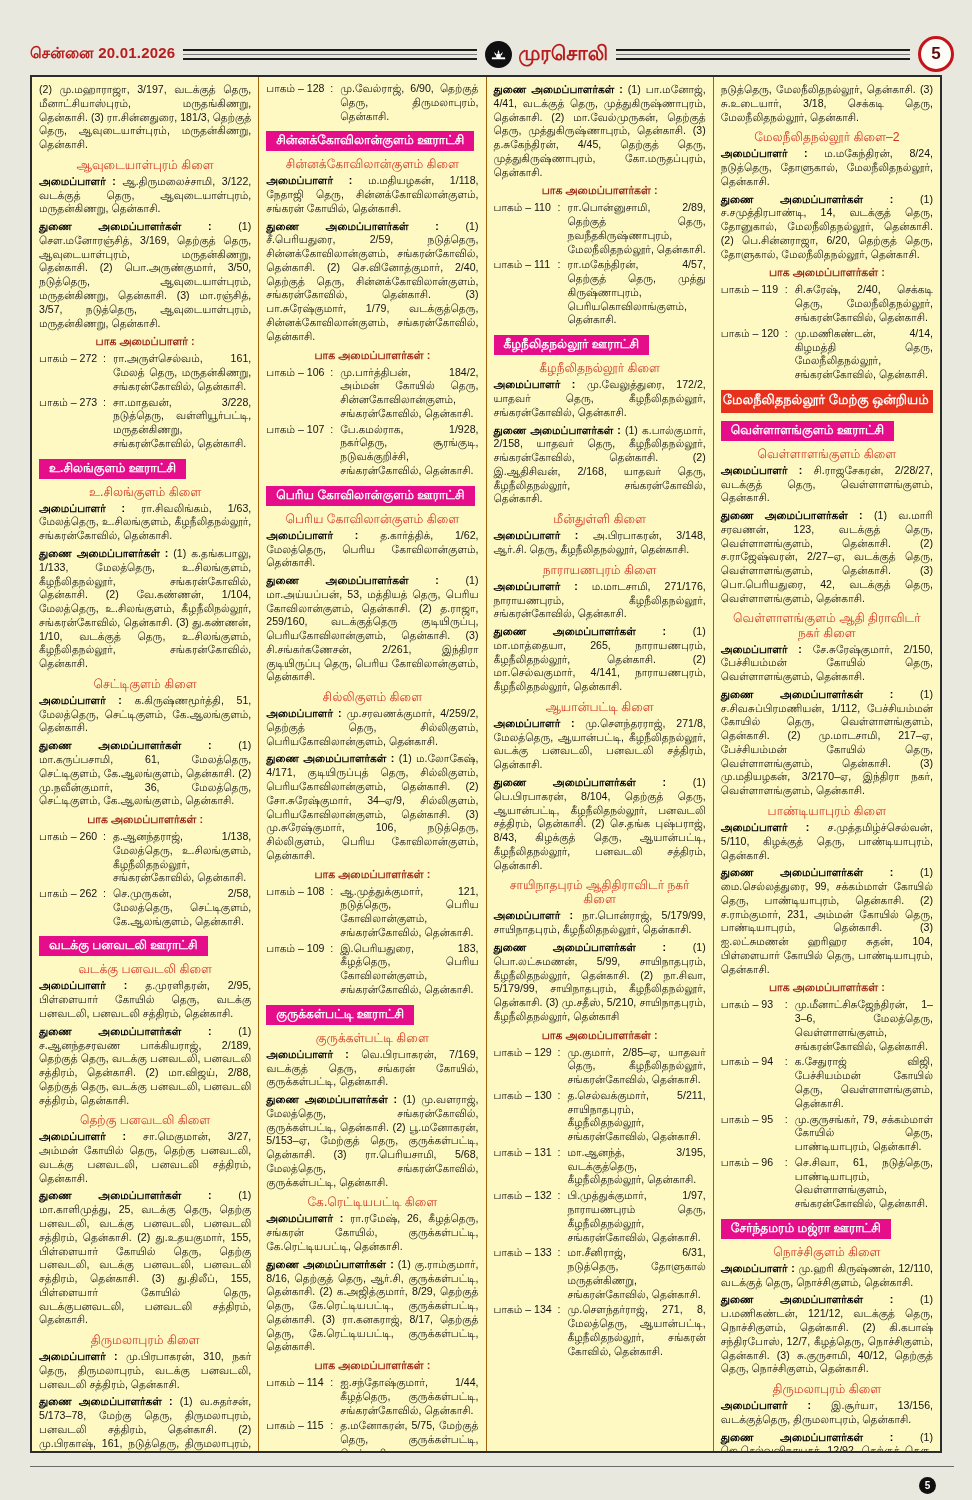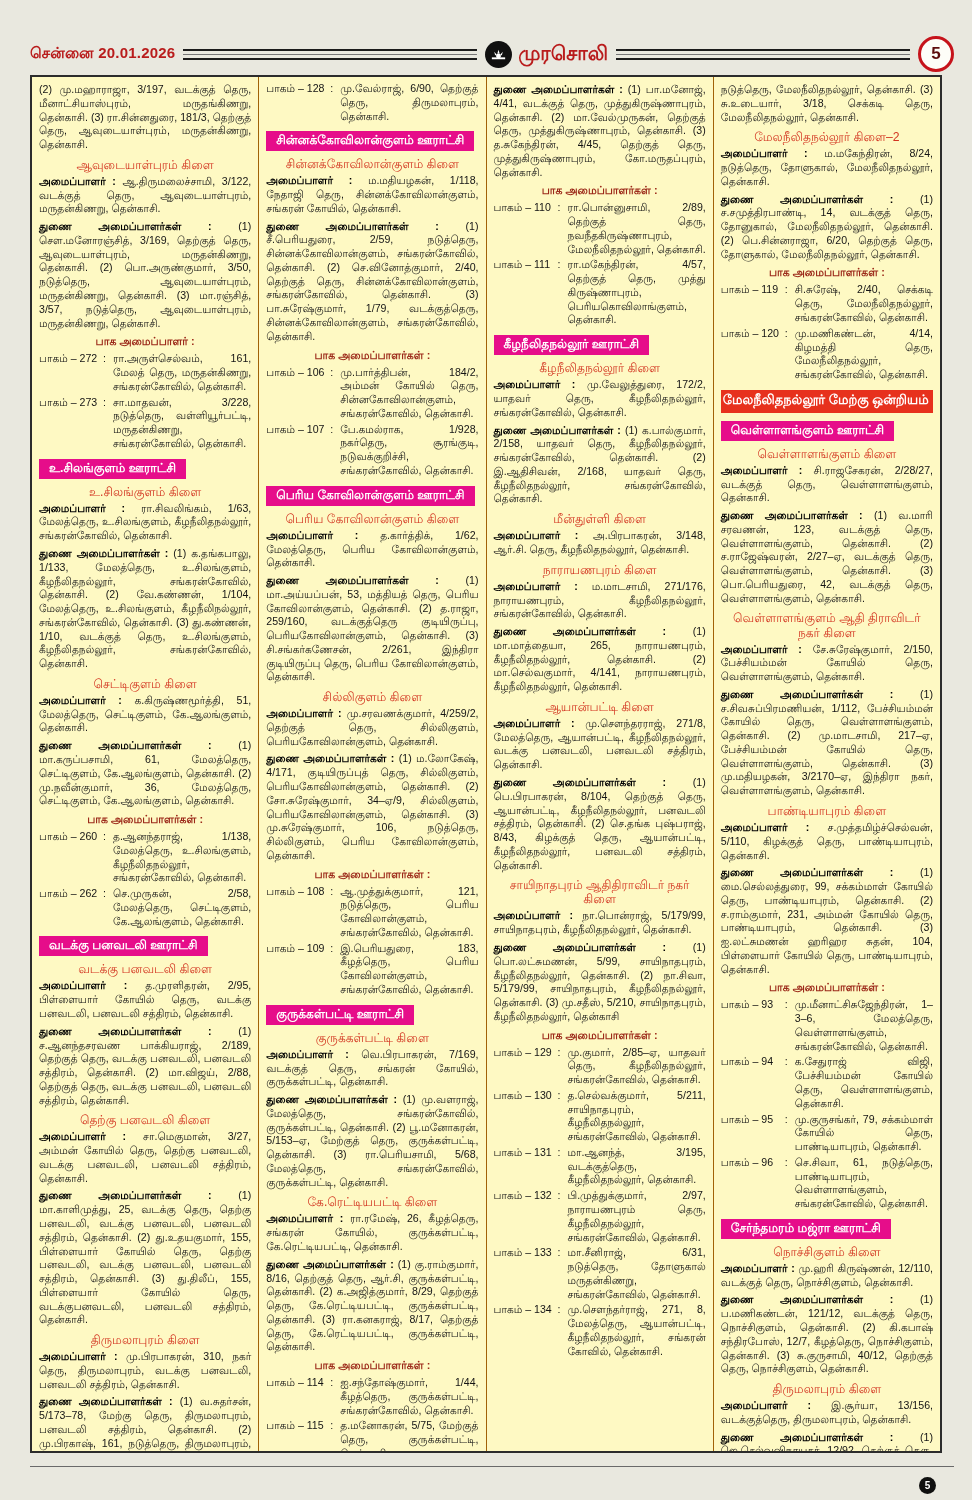--- a/index.html
+++ b/index.html
@@ -205,21 +205,21 @@
         <span class="part-text">த.செல்வக்குமார், 5/211, சாயிநாதபுரம், கீழநீலிதநல்லூர், சங்கரன்கோவில், தென்காசி.</span>
       </div>
       <div class="part-row">
         <span class="part-num">பாகம் – 131</span>
         <span class="part-colon">:</span>
         <span class="part-text">மா.ஆனந்த், 3/195, வடக்குத்தெரு, கீழநீலிதநல்லூர், தென்காசி.</span>
       </div>
       <div class="part-row">
         <span class="part-num">பாகம் – 132</span>
         <span class="part-colon">:</span>
-        <span class="part-text">பி.முத்துக்குமார், 2/97, நாராயணபுரம் தெரு, கீழநீலிதநல்லூர், சங்கரன்கோவில், தென்காசி.</span>
+        <span class="part-text">பி.முத்துக்குமார், 1/97, நாராயணபுரம் தெரு, கீழநீலிதநல்லூர், சங்கரன்கோவில், தென்காசி.</span>
       </div>
       <div class="part-row">
         <span class="part-num">பாகம் – 133</span>
         <span class="part-colon">:</span>
         <span class="part-text">மா.சீனிராஜ், 6/31, நடுத்தெரு, தோளுகால் மருதன்கிணறு, சங்கரன்கோவில், தென்காசி.</span>
       </div>
       <div class="part-row">
         <span class="part-num">பாகம் – 134</span>
         <span class="part-colon">:</span>
         <span class="part-text">மு.சௌந்தர்ராஜ், 271, 8, மேலத்தெரு, ஆயான்பட்டி, கீழநீலிதநல்லூர், சங்கரன் கோவில், தென்காசி.</span>

